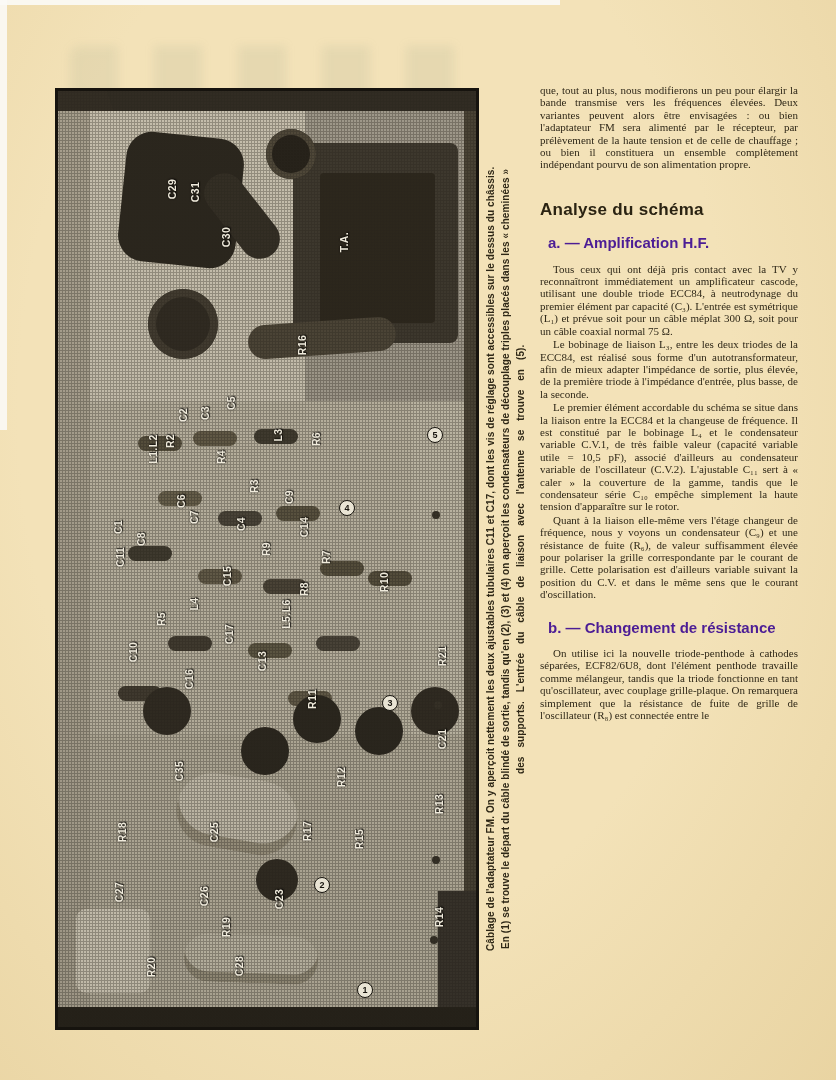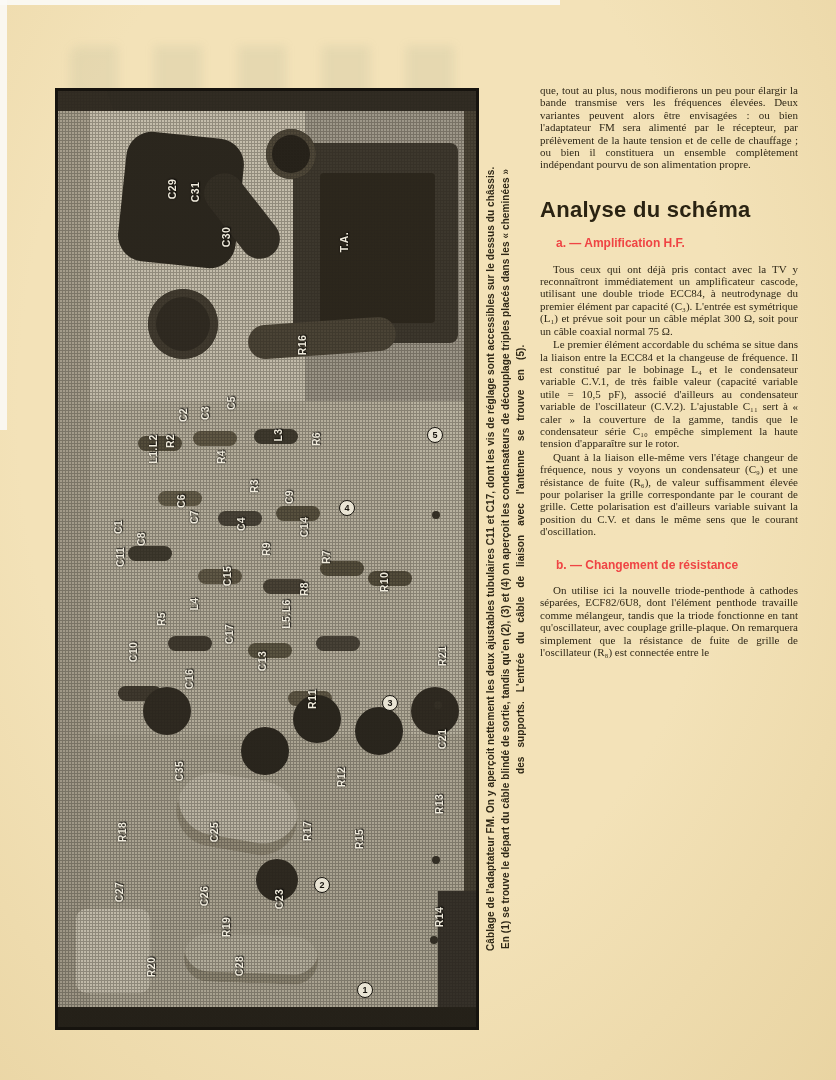--- a/index.html
+++ b/index.html
@@ -38,24 +38,24 @@
     font-family:"Liberation Sans", sans-serif;font-weight:bold;font-size:10px;
     color:#2e2716;letter-spacing:.1px;white-space:nowrap;text-align:center;}
   .capline.l1{left:1px;}
   .capline.l2{left:16px;}
   .capline.l3{left:31px;word-spacing:6px;}
   
   .article{position:absolute;left:540px;top:84px;width:258px;color:#2f2818;
     font-size:11px;line-height:12.4px;text-align:justify;}
   .article p{margin:0 0 1px 0;text-indent:13px;}
   .article p.noindent{text-indent:0;}
-  .h-main{font-family:"Liberation Sans", sans-serif;font-weight:bold;font-size:22px;
+  .h-main{font-family:"Liberation Sans", sans-serif;font-weight:bold;font-size:17px;
     letter-spacing:.3px;margin:33px 0 11px 0;color:#2a2312;}
-  .h-sub{font-family:"Liberation Sans", sans-serif;font-weight:bold;font-size:12px;
-    margin:21px 0 13px 16px;color:#ef4444;}
+  .h-sub{font-family:"Liberation Sans", sans-serif;font-weight:bold;font-size:15px;
+    margin:21px 0 13px 8px;color:#4c1d95;}
 </style>
 </head>
 <body>
 
 <div class="edge-left"></div>
 <div class="edge-top"></div>
 <div class="ghost"></div>
 
 <div class="photo">
 
@@ -149,17 +149,18 @@
   <div class="capline l1">Câblage de l'adaptateur FM. On y aperçoit nettement les deux ajustables tubulaires C11 et C17, dont les vis de réglage sont accessibles sur le dessus du châssis.</div>
   <div class="capline l2">En (1) se trouve le départ du câble blindé de sortie, tandis qu'en (2), (3) et (4) on aperçoit les condensateurs de découplage triples placés dans les « cheminées »</div>
   <div class="capline l3">des supports. L'entrée du câble de liaison avec l'antenne se trouve en (5).</div>
 </div>
 
 <div class="article">
   <p class="noindent">que, tout au plus, nous modifierons un peu pour élargir la bande transmise vers les fréquences élevées. Deux variantes peuvent alors être envisagées : ou bien l'adaptateur FM sera alimenté par le récepteur, par prélèvement de la haute tension et de celle de chauffage ; ou bien il constituera un ensemble complètement indépendant pourvu de son alimentation propre.</p>
   <div class="h-main">Analyse du schéma</div>
   <div class="h-sub">a. — Amplification H.F.</div>
   <p>Tous ceux qui ont déjà pris contact avec la TV y reconnaîtront immédiatement un amplificateur cascode, utilisant une double triode ECC84, à neutrodynage du premier élément par capacité (C₃). L'entrée est symétrique (L₁) et prévue soit pour un câble méplat 300 Ω, soit pour un câble coaxial normal 75 Ω.</p>
+  <p>Le bobinage de liaison L₃, entre les deux triodes de la ECC84, est réalisé sous forme d'un autotransformateur, afin de mieux adapter l'impédance de sortie, plus élevée, de la première triode à l'impédance d'entrée, plus basse, de la seconde.</p>
   <p>Le premier élément accordable du schéma se situe dans la liaison entre la ECC84 et la changeuse de fréquence. Il est constitué par le bobinage L₄ et le condensateur variable C.V.1, de très faible valeur (capacité variable utile = 10,5 pF), associé d'ailleurs au condensateur variable de l'oscillateur (C.V.2). L'ajustable C₁₁ sert à « caler » la couverture de la gamme, tandis que le condensateur série C₁₀ empêche simplement la haute tension d'apparaître sur le rotor.</p>
   <p>Quant à la liaison elle-même vers l'étage changeur de fréquence, nous y voyons un condensateur (C₉) et une résistance de fuite (R₆), de valeur suffisamment élevée pour polariser la grille correspondante par le courant de grille. Cette polarisation est d'ailleurs variable suivant la position du C.V. et dans le même sens que le courant d'oscillation.</p>
   <div class="h-sub">b. — Changement de résistance</div>
   <p>On utilise ici la nouvelle triode-penthode à cathodes séparées, ECF82/6U8, dont l'élément penthode travaille comme mélangeur, tandis que la triode fonctionne en tant qu'oscillateur, avec couplage grille-plaque. On remarquera simplement que la résistance de fuite de grille de l'oscillateur (R₈) est connectée entre le</p>
 </div>
 
 </body></html>

